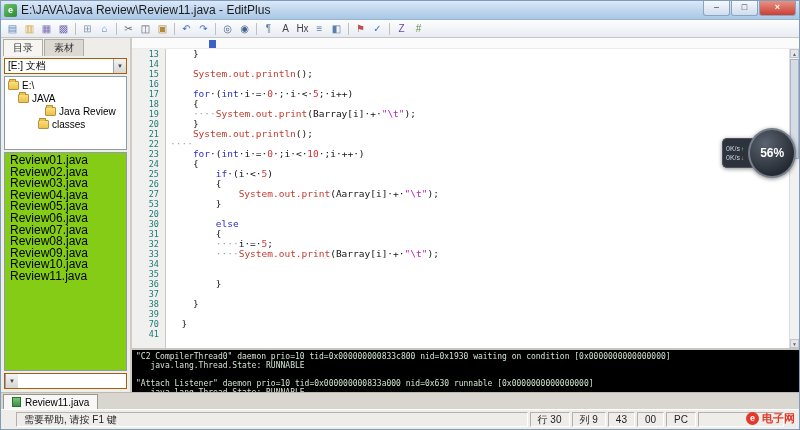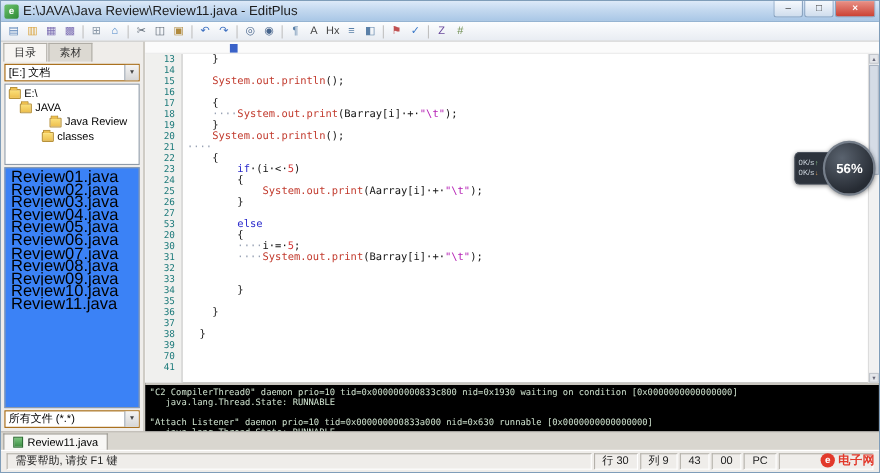--- a/index.html
+++ b/index.html
@@ -29,21 +29,21 @@
   .side-tabs{flex:0 0 16px;display:flex;gap:1px;padding:1px 2px 0;}
   .side-tab{font-size:10px;padding:1px 9px;background:#dcd9d2;border:1px solid #b0ada6;border-bottom:none;color:#333;white-space:nowrap;}
   .side-tab.active{background:#f7f5f2;}
   .combo{flex:0 0 16px;height:16px;margin:2px 3px;background:#fff;border:1px solid #a16207;display:flex;align-items:center;font-size:10px;}
   .combo-text{flex:1;padding:0 3px;white-space:nowrap;overflow:hidden;}
   .combo-btn{width:13px;height:100%;background:linear-gradient(#f4f4f4,#d6d6d6);border-left:1px solid #9aa4b0;font-size:6px;text-align:center;line-height:14px;color:#444;}
   .treebox{flex:0 0 74px;margin:0 3px;background:#fff;border:1px solid #8f9ba8;padding:2px 0;overflow:hidden;}
   .tree-row{display:flex;align-items:center;gap:3px;height:13px;font-size:10px;white-space:nowrap;}
   .folder-icon{width:11px;height:9px;flex:0 0 11px;background:linear-gradient(#fbe07a,#edbf4e);border:1px solid #b8923a;border-radius:1px;position:relative;}
   .folder-icon::before{content:"";position:absolute;top:-3px;left:0;width:5px;height:2px;background:#edbf4e;border:1px solid #b8923a;border-bottom:none;border-radius:1px 1px 0 0;}
-  .filebox{flex:1;margin:2px 3px 0;background:#3b82f6;border:1px solid #8f9ba8;padding:2px;overflow:hidden;font-size:15px;}
+  .filebox{flex:1;margin:2px 3px 0;background:#84cc16;border:1px solid #8f9ba8;padding:2px;overflow:hidden;font-size:12px;}
   .file-item{height:11.6px;line-height:11.6px;padding-left:3px;white-space:nowrap;}
   .combo.filter{margin:2px 3px 3px;}
 
   
   .editorcol{flex:1;display:flex;flex-direction:column;min-width:0;background:#fff;position:relative;}
   .ruler{flex:0 0 11px;position:relative;font-family:"DejaVu Sans Mono",monospace;font-size:9.5px;line-height:11px;color:#555;padding-left:38px;overflow:hidden;background:#fbfbfb;border-bottom:1px solid #ececec;white-space:pre;}
   .ruler-marker{position:absolute;top:2px;left:77px;width:7px;height:8px;background:#3a62c8;}
   .codewrap{flex:1;display:flex;min-height:0;position:relative;overflow:hidden;}
   .gutter{flex:0 0 34px;width:34px;background:#f0f0ee;border-right:1px solid #c8c8c8;font-family:"DejaVu Sans Mono",monospace;}
   .ln{height:10px;line-height:10px;font-size:8.5px;text-align:right;padding-right:6px;color:#1c7a7a;}
@@ -54,21 +54,21 @@
   .sarrow{position:absolute;left:0;width:9px;height:9px;font-size:5px;text-align:center;line-height:9px;color:#667;background:#e4e6ea;border:1px solid #c2c6cc;}
   .sarrow.up{top:0}.sarrow.down{bottom:0}
   .sthumb{position:absolute;top:10px;left:0;width:9px;height:100px;background:#d5dce6;border:1px solid #aab4c2;}
   .console{flex:0 0 44px;background:#000;border-top:2px solid #c8c5be;color:#cfe3cf;font-family:"DejaVu Sans Mono",monospace;padding:2px 4px;overflow:hidden;}
   .console-line{min-height:9px;line-height:9px;font-size:8px;white-space:pre;}
 
   
   .tabbar{flex:0 0 17px;background:#d9d6cf;display:flex;align-items:flex-end;padding:1px 2px 0;border-top:1px solid #bdbab3;}
   .doc-tab{display:flex;align-items:center;gap:4px;background:#f8f7f5;border:1px solid #9a978f;border-bottom:none;padding:1px 8px;font-size:10px;height:15px;white-space:nowrap;}
   .doc-icon{width:9px;height:10px;background:linear-gradient(#7cc47e,#3d8f44);border:1px solid #2e6e34;}
-  .statusbar{flex:0 0 20px;background:#efedea;display:flex;align-items:center;gap:2px;padding:2px 5px;border-top:1px solid #fff;}
+  .statusbar{flex:0 0 20px;background:#efedea;display:flex;align-items:center;gap:2px;padding:2px 15px;border-top:1px solid #fff;}
   .scell{height:15px;line-height:13px;font-size:10px;padding:0 7px;border:1px solid;border-color:#b4b1aa #fff #fff #b4b1aa;color:#222;white-space:nowrap;}
   .scell.help{flex:1;}
   .scell.spacer{width:86px;flex:0 0 86px;}
 
   
   .ball{position:absolute;left:722px;top:127px;width:74px;height:52px;z-index:40;display:flex;align-items:center;filter:drop-shadow(0 1px 2px rgba(0,0,0,.45));}
   .ball-speeds{width:34px;height:30px;background:#2d333c;border:1px solid #4a515c;border-right:none;border-radius:5px 0 0 5px;display:flex;flex-direction:column;justify-content:center;gap:1px;padding-left:3px;}
   .spd-row{display:flex;align-items:center;gap:1px;color:#cdd5de;font-size:7px;line-height:8px;white-space:nowrap;}
   .spd-arrow{font-size:6px;color:#8fd08f;}
   .spd-arrow.down{color:#e0a05a;}
@@ -159,21 +159,20 @@
           <div class="file-item">Review04.java</div>
           <div class="file-item">Review05.java</div>
           <div class="file-item">Review06.java</div>
           <div class="file-item">Review07.java</div>
           <div class="file-item">Review08.java</div>
           <div class="file-item">Review09.java</div>
           <div class="file-item">Review10.java</div>
           <div class="file-item">Review11.java</div>
         </div>
       <div class="combo filter">
-        <span class="combo-text">所有文件 (*.*)</span>
         <span class="combo-btn">▼</span>
       </div>
     </div>
 
     <div class="editorcol">
       <div class="ruler">
         
         <span class="ruler-marker"></span>
       </div>
       <div class="codewrap">
@@ -206,25 +205,27 @@
             <div class="ln">38</div>
             <div class="ln">39</div>
             <div class="ln">70</div>
             <div class="ln">41</div>
           </div>
         <div class="code">
             <div class="code-line"><span class="tok-p">    }</span></div>
             <div class="code-line"></div>
             <div class="code-line"><span class="tok-p">    </span><span class="tok-r">System.out.println</span><span class="tok-p">();</span></div>
             <div class="code-line"></div>
+            <div class="code-line"><span class="tok-p">    </span><span class="tok-k">for</span><span class="tok-p">·(</span><span class="tok-k">int</span><span class="tok-p">·i·=·</span><span class="tok-n">0</span><span class="tok-p">·;·i·&lt;·</span><span class="tok-n">5</span><span class="tok-p">;·i++)</span></div>
             <div class="code-line"><span class="tok-p">    {</span></div>
             <div class="code-line"><span class="tok-p">    </span><span class="tok-w">····</span><span class="tok-r">System.out.print</span><span class="tok-p">(Barray[i]·+·</span><span class="tok-s">"\t"</span><span class="tok-p">);</span></div>
             <div class="code-line"><span class="tok-p">    }</span></div>
             <div class="code-line"><span class="tok-p">    </span><span class="tok-r">System.out.println</span><span class="tok-p">();</span></div>
             <div class="code-line"><span class="tok-w">····</span></div>
+            <div class="code-line"><span class="tok-p">    </span><span class="tok-k">for</span><span class="tok-p">·(</span><span class="tok-k">int</span><span class="tok-p">·i·=·</span><span class="tok-n">0</span><span class="tok-p">·;i·&lt;·</span><span class="tok-n">10</span><span class="tok-p">·;i·++·)</span></div>
             <div class="code-line"><span class="tok-p">    {</span></div>
             <div class="code-line"><span class="tok-p">        </span><span class="tok-k">if</span><span class="tok-p">·(i·&lt;·</span><span class="tok-n">5</span><span class="tok-p">)</span></div>
             <div class="code-line"><span class="tok-p">        {</span></div>
             <div class="code-line"><span class="tok-p">            </span><span class="tok-r">System.out.print</span><span class="tok-p">(Aarray[i]·+·</span><span class="tok-s">"\t"</span><span class="tok-p">);</span></div>
             <div class="code-line"><span class="tok-p">        }</span></div>
             <div class="code-line"></div>
             <div class="code-line"><span class="tok-p">        </span><span class="tok-k">else</span></div>
             <div class="code-line"><span class="tok-p">        {</span></div>
             <div class="code-line"><span class="tok-p">        </span><span class="tok-w">····</span><span class="tok-p">i·=·</span><span class="tok-n">5</span><span class="tok-p">;</span></div>
             <div class="code-line"><span class="tok-p">        </span><span class="tok-w">····</span><span class="tok-r">System.out.print</span><span class="tok-p">(Barray[i]·+·</span><span class="tok-s">"\t"</span><span class="tok-p">);</span></div>

